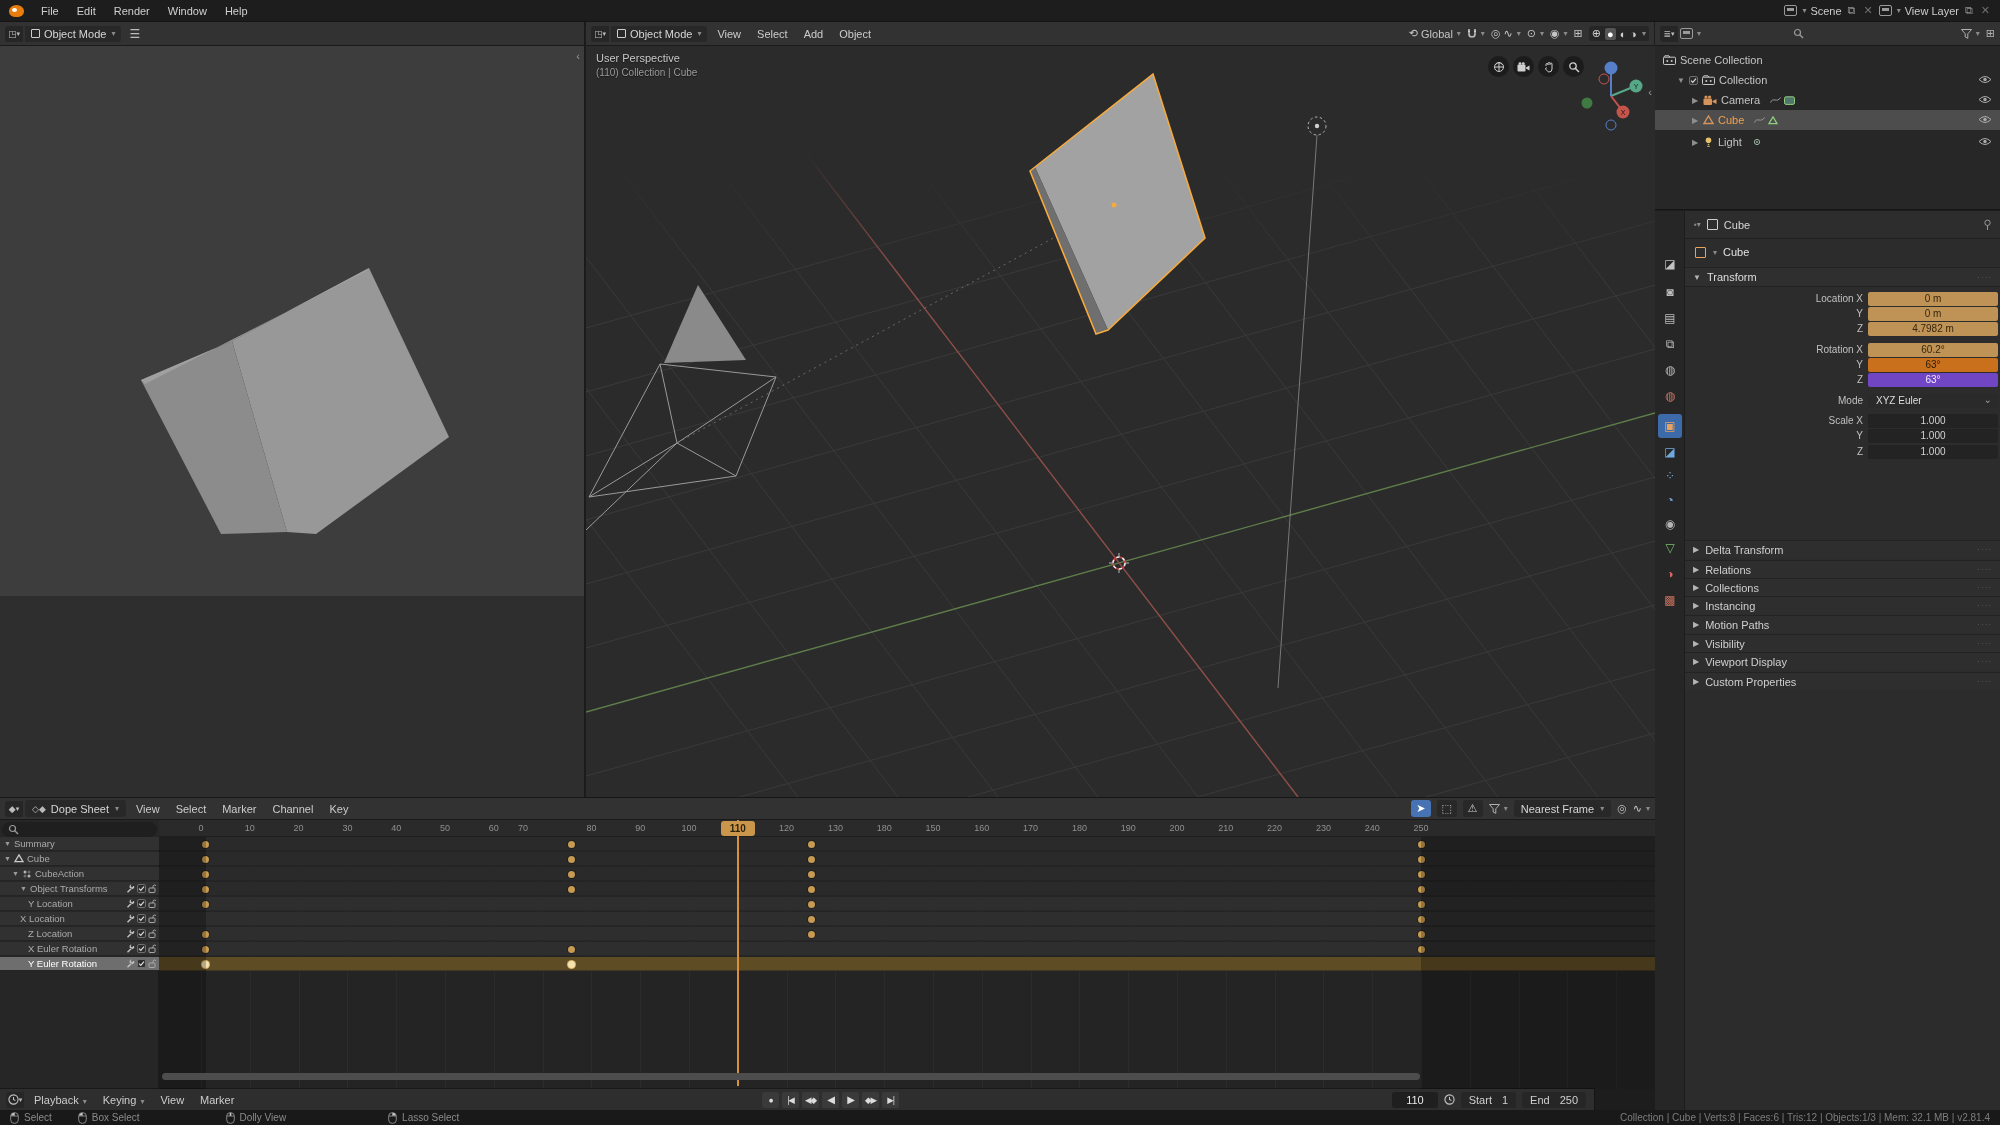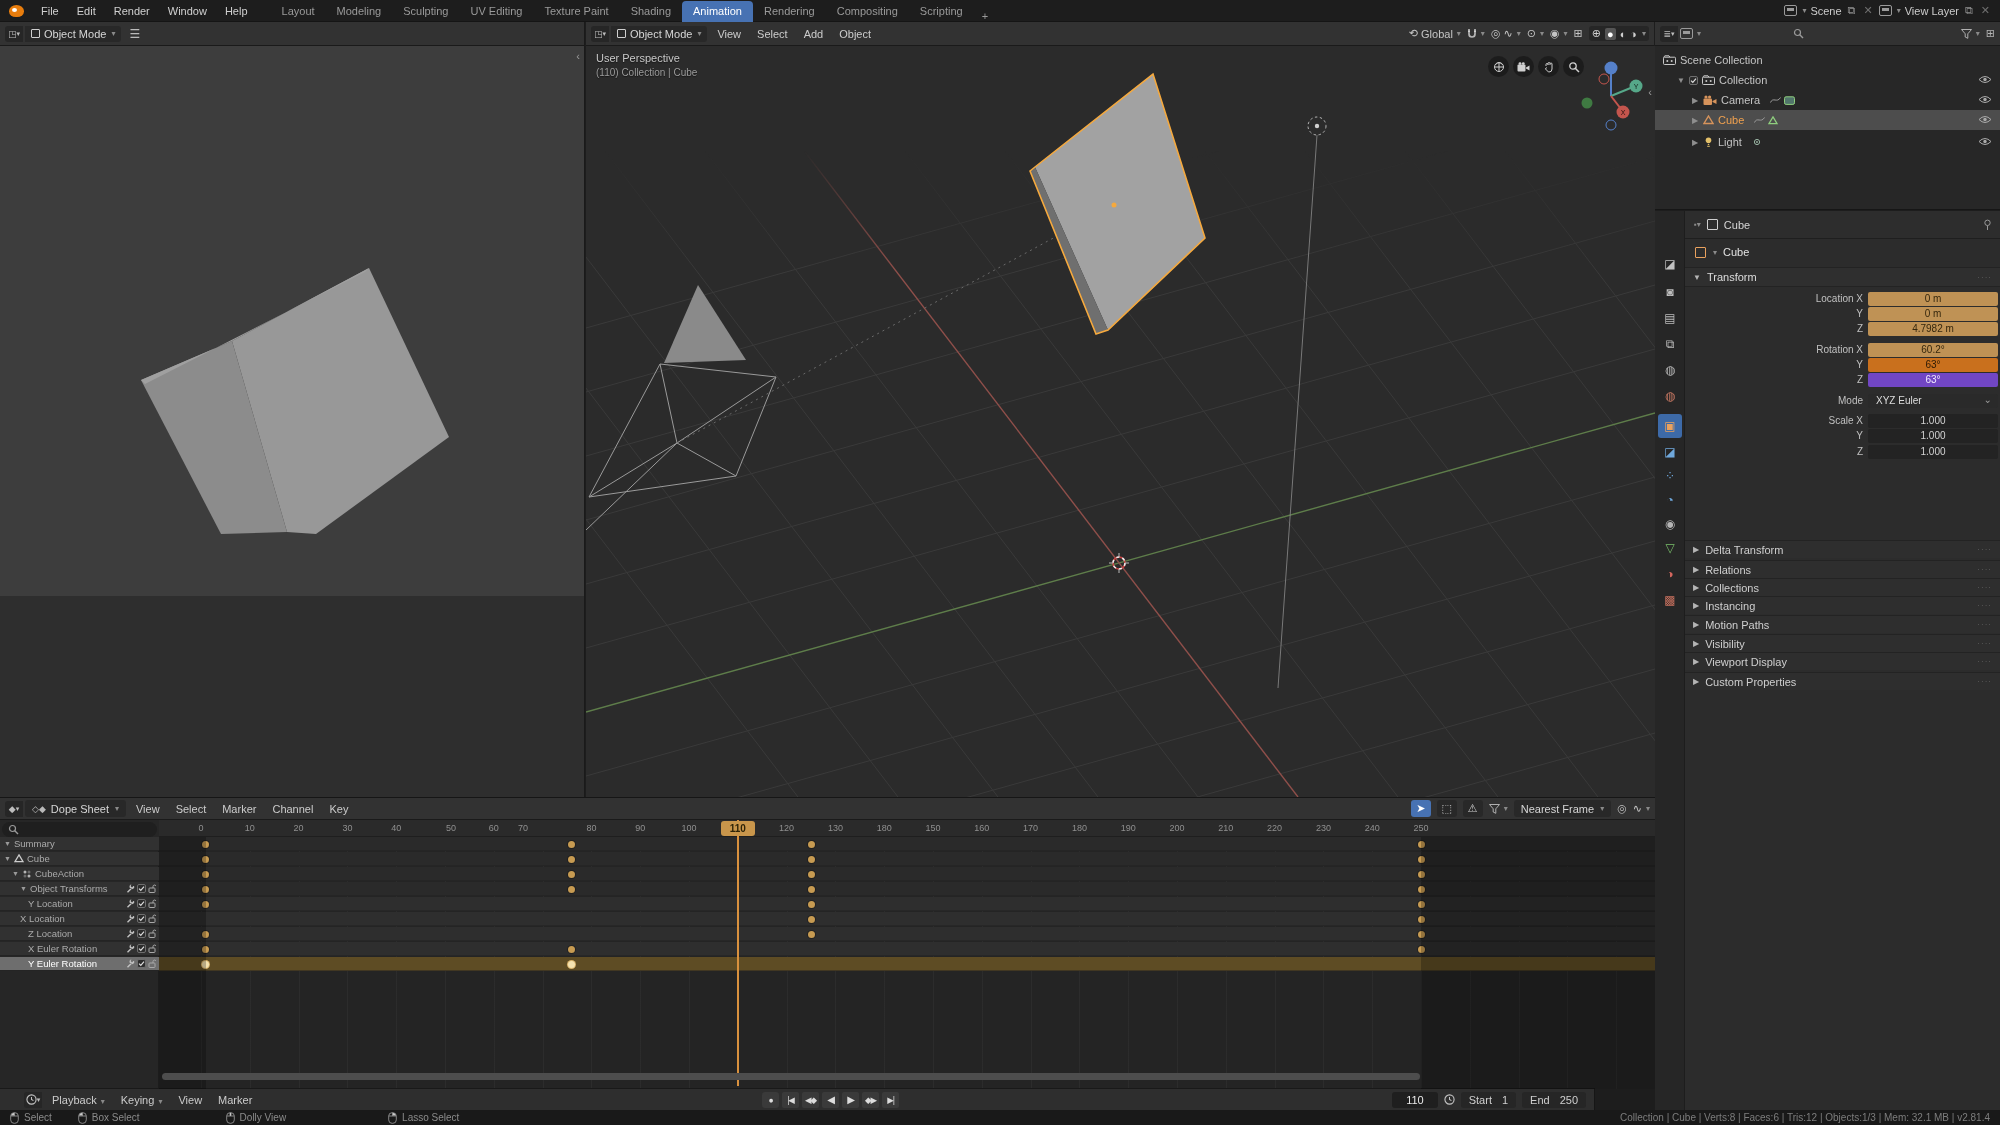--- a/index.html
+++ b/index.html
@@ -104,21 +104,21 @@
   .kdot.sel{background:#f4e2b0;box-shadow:0 0 0 1px #d8b26a;}
   .range-shade{position:absolute;top:0;height:252px;background:rgba(0,0,0,0.25);z-index:4;}
   #frame-grid{position:absolute;top:0;left:42px;width:1454px;height:252px;background:repeating-linear-gradient(90deg,rgba(255,255,255,0.035) 0 1px,transparent 1px 48.8px);}
   #cf-line{position:absolute;top:22px;width:2px;height:266px;background:#d9913e;z-index:5;}
   #dope-scroll{position:absolute;left:162px;top:275px;width:1258px;height:7px;background:#4d4d4d;border-radius:4px;z-index:6;}
   .dd-box{display:flex;align-items:center;gap:5px;background:#282828;border-radius:3px;height:17px;padding:0 7px;color:#d6d6d6;}
   .tool-tgl{width:20px;height:17px;border-radius:3px;display:flex;align-items:center;justify-content:center;color:#c9c9c9;background:#282828;}
   .tool-tgl.on{background:#4772b3;color:#ffffff;}
 
   
-  #playbar{left:0;top:1088px;width:1595px;height:22px;background:#2e2e2e;border-top:1px solid #191919;border-right:1px solid #161616;display:flex;align-items:center;gap:2px;padding:0 24px;}
+  #playbar{left:0;top:1088px;width:1595px;height:22px;background:#2e2e2e;border-top:1px solid #191919;border-right:1px solid #161616;display:flex;align-items:center;gap:2px;padding:0 6px;}
   #transport{position:absolute;left:762px;display:flex;align-items:center;gap:3px;}
   .tbtn{min-width:17px;height:16px;background:#3a3a3a;border-radius:2px;color:#dcdcdc;font-size:8.5px;display:flex;align-items:center;justify-content:center;padding:0 3px;letter-spacing:-1px;}
   .tbtn.rec{background:#3a3a3a;border-radius:3px;}
   #pb-right{position:absolute;right:8px;display:flex;align-items:center;gap:6px;}
   .frame-field{background:#1f1f1f;border-radius:3px;height:16px;padding:0 14px;color:#eaeaea;display:flex;align-items:center;}
   .se-field{background:#262626;border-radius:3px;height:16px;padding:0 8px;color:#cfcfcf;display:flex;align-items:center;gap:10px;}
 
   
   #statusbar{left:0;top:1110px;width:2000px;height:15px;background:#191919;display:flex;align-items:center;gap:26px;padding:0 10px;color:#8b8b8b;font-size:10px;}
   .hint{display:flex;align-items:center;gap:5px;}
@@ -131,33 +131,20 @@
 <div id="app">
 
   <div id="topbar" class="abs">
     <div id="blender-logo"></div>
     <div id="topbar-menus" class="row">
         <div class="tmenu">File</div>
         <div class="tmenu">Edit</div>
         <div class="tmenu">Render</div>
         <div class="tmenu">Window</div>
         <div class="tmenu">Help</div>
-      </div>
-    <div id="workspace-tabs">
-        <div class="wtab">Layout</div>
-        <div class="wtab">Modeling</div>
-        <div class="wtab">Sculpting</div>
-        <div class="wtab">UV Editing</div>
-        <div class="wtab">Texture Paint</div>
-        <div class="wtab">Shading</div>
-        <div class="wtab active">Animation</div>
-        <div class="wtab">Rendering</div>
-        <div class="wtab">Compositing</div>
-        <div class="wtab">Scripting</div>
-        <div class="wtab-plus">+</div>
       </div>
     <div id="topbar-right">
       <div class="sel-chip">
         <span class="chip-ico"></span>
         <span class="carr">▾</span>
         <span>Scene</span>
         <span class="mini-btn">⧉</span>
         <span class="x-btn">✕</span>
       </div>
       <div class="sel-chip">
@@ -703,21 +690,21 @@
             <line x1="6.8" y1="6.8" x2="10" y2="10" stroke="#9a9a9a" stroke-width="1.4"></line>
           </svg>
         </span>
       </div>
     <div id="dope-ruler">
         <div class="rtick" style="left: 42px;">0</div>
         <div class="rtick" style="left: 90.8px;">10</div>
         <div class="rtick" style="left: 139.6px;">20</div>
         <div class="rtick" style="left: 188.4px;">30</div>
         <div class="rtick" style="left: 237.2px;">40</div>
-        <div class="rtick" style="left: 292px;">50</div>
+        <div class="rtick" style="left: 286px;">50</div>
         <div class="rtick" style="left: 334.8px;">60</div>
         <div class="rtick" style="left: 364px;">70</div>
         <div class="rtick" style="left: 432.4px;">80</div>
         <div class="rtick" style="left: 481.2px;">90</div>
         <div class="rtick" style="left: 530px;">100</div>
         <div class="rtick" style="left: 627.6px;">120</div>
         <div class="rtick" style="left: 676.4px;">130</div>
         <div class="rtick" style="left: 725.2px;">180</div>
         <div class="rtick" style="left: 774px;">150</div>
         <div class="rtick" style="left: 822.8px;">160</div>

